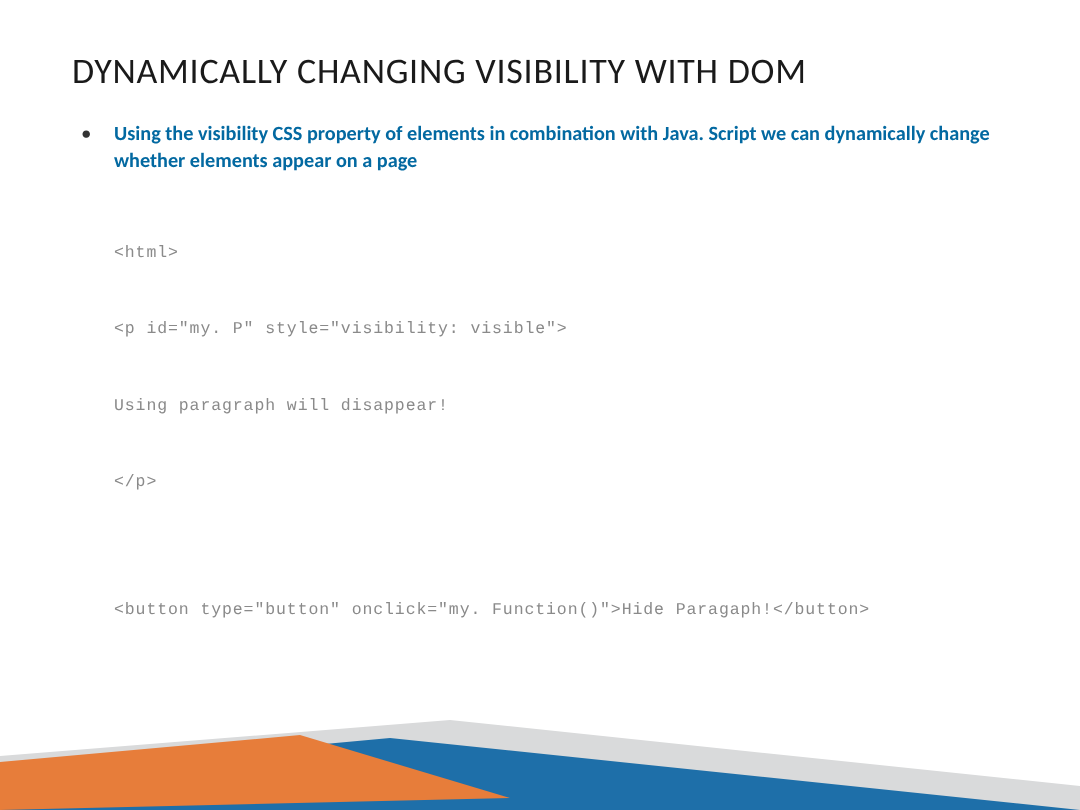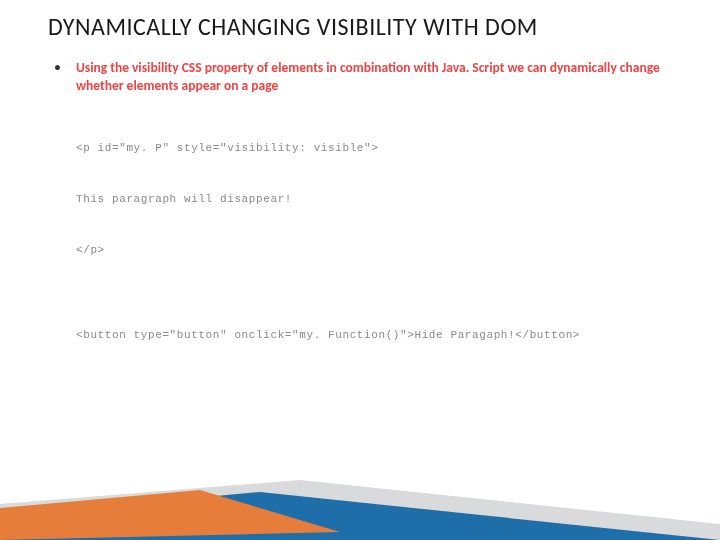--- a/index.html
+++ b/index.html
@@ -11,21 +11,21 @@
     font-family: Calibri, "Segoe UI", Arial, sans-serif;
     color: #222;
     position: relative;
     overflow: hidden;
   }
   .slide {
     position: relative;
     width: 720px;
     height: 540px;
     box-sizing: border-box;
-    padding: 12px 48px 0 48px;
+    padding: 33px 48px 0 48px;
   }
   .title {
     font-size: 24px;
     font-weight: 400;
     letter-spacing: 0.5px;
     margin: 0 0 18px 0;
     color: #1a1a1a;
   }
   .bullets {
     list-style: none;
@@ -43,21 +43,21 @@
     left: 6px;
     top: 0;
     color: #333;
     font-size: 14px;
     line-height: 18px;
   }
   .bullet-text {
     font-size: 13.5px;
     font-weight: 700;
     line-height: 1.35;
-    color: #ef4444;
+    color: #0369a1;
   }
   .code-block {
     margin: 10px 0 16px 0;
     font-family: "Courier New", Courier, monospace;
     font-size: 11px;
     line-height: 1.55;
     color: #8a8a8a;
     white-space: pre;
     letter-spacing: 0.6px;
   }
@@ -76,22 +76,23 @@
 
 <div class="slide">
 
   <h1 class="title">DYNAMICALLY CHANGING VISIBILITY WITH DOM</h1>
 
   <ul class="bullets">
     <li>
       <div class="bullet-text">Using the visibility CSS property of elements in combination with Java. Script we can dynamically change whether elements appear on a page</div>
 
       <div class="code-block">
+        <span class="code-line">&lt;html&gt;</span>
         <span class="code-line">&lt;p id="my. P" style="visibility: visible"&gt;</span>
-        <span class="code-line">This paragraph will disappear!</span>
+        <span class="code-line">Using paragraph will disappear!</span>
         <span class="code-line">&lt;/p&gt;</span>
         <span class="code-line"></span>
         <span class="code-line">&lt;button type="button" onclick="my. Function()"&gt;Hide Paragaph!&lt;/button&gt;</span>
         
         
         
         
         
         
         

